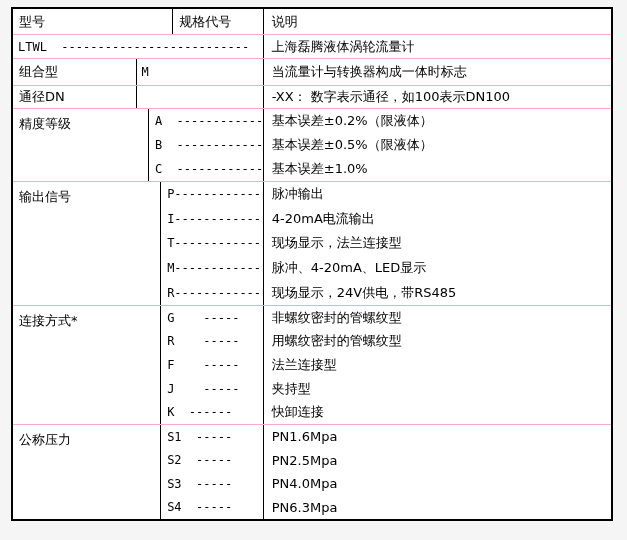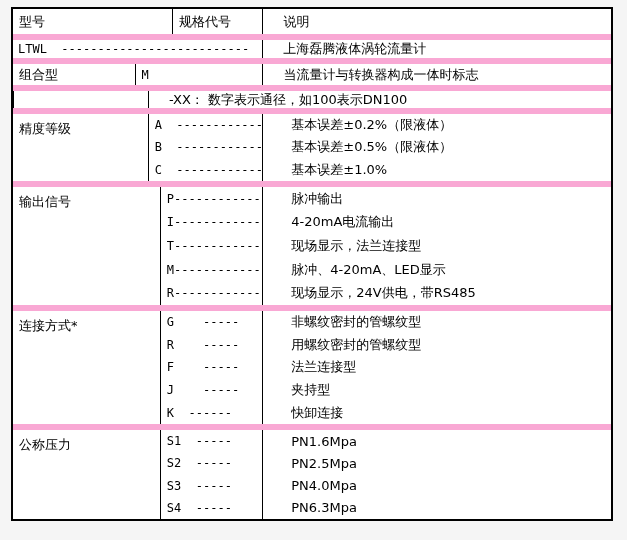--- a/index.html
+++ b/index.html
@@ -19,21 +19,21 @@
     height: 514px;
     box-sizing: border-box;
     border: 2px solid #000;
     background: #ffffff;
   }
   .row {
     display: flex;
     box-sizing: border-box;
     width: 598px;
   }
-  .row + .row { border-top: 6px solid #f9a8d4; }
+  .row + .row { border-top: 1px solid #f9a8d4; }
   .cell {
     box-sizing: border-box;
     overflow: hidden;
   }
   .cell.bl { border-left: 1px solid #000; }
   
   .single .cell {
     display: flex;
     align-items: center;
   }
@@ -73,21 +73,21 @@
   .r-ltwl { height: 24px; }
   .r-combined { height: 27px; }
   .r-diameter { height: 23px; }
   .r-accuracy { height: 73px; justify-content: space-between; }
   .r-output { height: 124px; text-align: center; }
   .r-connection { height: 119px; }
   .r-pressure { height: 95px; }
   
   .w169 { width: 169px; }
   .w96  { width: 96px; }
-  .w333 { width: 370px; padding-left: 20px; }
+  .w333 { width: 370px; }
   .w265 { width: 265px; }
   .w130 { width: 130px; }
   .w135 { width: 135px; }
   .w143 { width: 143px; }
   .w122 { width: 122px; }
   .w156 { width: 156px; }
   .w109 { width: 109px; }
 </style>
 </head>
 <body>
@@ -105,20 +105,21 @@
     <div class="cell bl desc-cell w333">上海磊腾液体涡轮流量计</div>
   </div>
 
   <div class="row single r-combined">
     <div class="cell label-cell w130">组合型</div>
     <div class="cell bl code-cell w135">M</div>
     <div class="cell bl desc-cell w333">当流量计与转换器构成一体时标志</div>
   </div>
 
   <div class="row single r-diameter">
+    <div class="cell label-cell w130">通径DN</div>
     <div class="cell bl code-cell w135"></div>
     <div class="cell bl desc-cell w333">-XX： 数字表示通径，如100表示DN100</div>
   </div>
 
   <div class="row r-accuracy">
     <div class="cell label-cell label-top w143">精度等级</div>
     <div class="cell bl code-cell lines w122">
       <div class="line">A  ------------</div>
       <div class="line">B  ------------</div>
       <div class="line">C  ------------</div>

